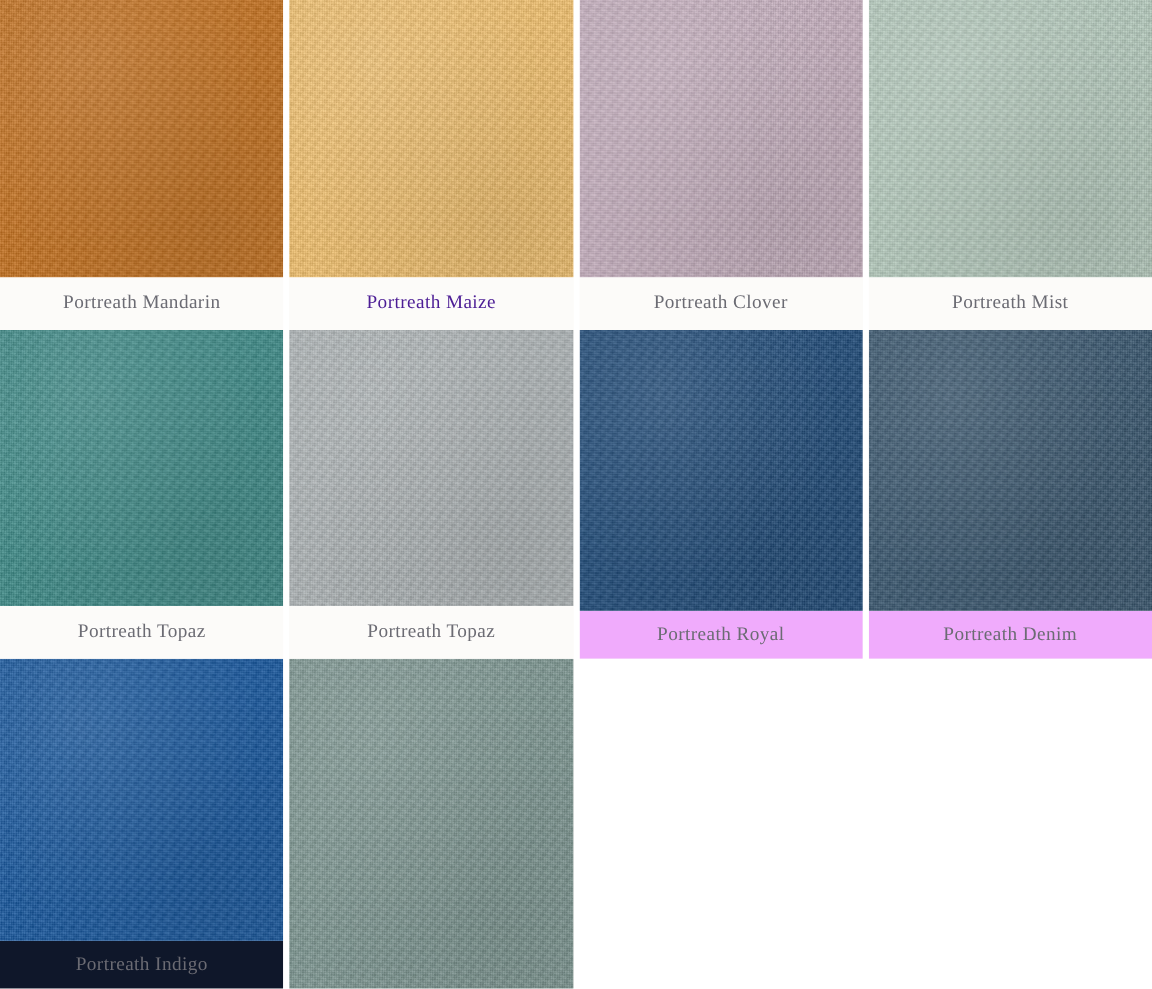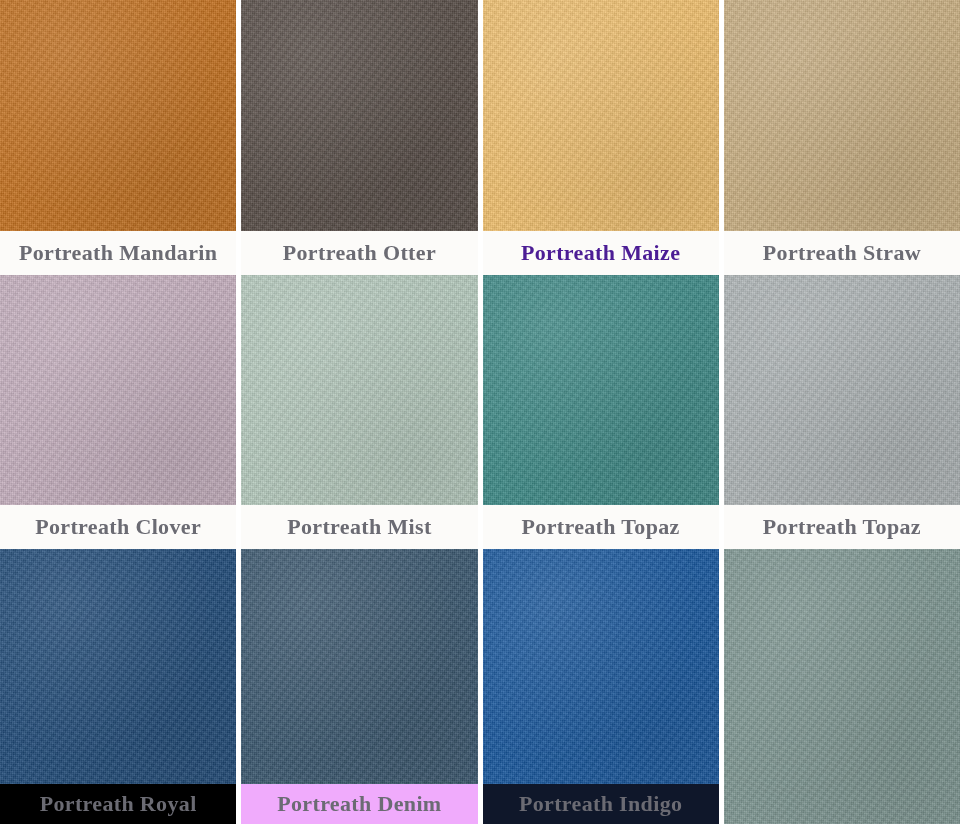--- a/index.html
+++ b/index.html
@@ -69,52 +69,43 @@
     pointer-events:none;
   }
   .swatch-label {
     flex:0 0 44px;
     height:44px;
     display:flex;
     align-items:center;
     justify-content:center;
     background:#fcfbf9;
     color:#6b6b73;
-    font-size:22px;
+    font-size:16px;
     letter-spacing:0.35px;
     white-space:nowrap;
-    font-weight:bold;
   }
   
   .row-3 .swatch-label { flex-basis:40px; height:40px; }
 </style>
 </head>
 <body style="background-color: rgb(255, 255, 255);">
 
 <div id="swatch-grid">
 
   <div class="swatch-cell row-1">
     <div class="swatch-chip" style="background-color: rgb(194, 112, 31);"></div>
     <div class="swatch-label" style="background-color: rgb(252, 251, 249); color: rgb(107, 107, 115);">Portreath Mandarin</div>
   </div>
 
-  <div class="swatch-cell row-1">
-    <div class="swatch-chip" style="background-color: rgb(86, 76, 70);"></div>
-    <div class="swatch-label" style="background-color: rgb(252, 251, 249); color: rgb(107, 107, 115);">Portreath Otter</div>
-  </div>
 
   <div class="swatch-cell row-1">
     <div class="swatch-chip" style="background-color: rgb(239, 191, 110);"></div>
     <div class="swatch-label" style="background-color: rgb(252, 251, 249); color: #4c1d95;">Portreath Maize</div>
   </div>
 
-  <div class="swatch-cell row-1">
-    <div class="swatch-chip" style="background-color: rgb(200, 174, 129);"></div>
-    <div class="swatch-label" style="background-color: rgb(252, 251, 249); color: rgb(107, 107, 115);">Portreath Straw</div>
-  </div>
 
   <div class="swatch-cell row-2">
     <div class="swatch-chip" style="background-color: rgb(196, 174, 189);"></div>
     <div class="swatch-label" style="background-color: rgb(252, 251, 249); color: rgb(107, 107, 115); text-align: center;">Portreath Clover</div>
   </div>
 
   <div class="swatch-cell row-2">
     <div class="swatch-chip" style="background-color: rgb(180, 201, 188);"></div>
     <div class="swatch-label" style="background-color: rgb(252, 251, 249); color: rgb(107, 107, 115);">Portreath Mist</div>
   </div>
@@ -124,21 +115,21 @@
     <div class="swatch-label" style="background-color: rgb(252, 251, 249); color: rgb(107, 107, 115);">Portreath Topaz</div>
   </div>
 
   <div class="swatch-cell row-2">
     <div class="swatch-chip" style="background-color: rgb(173, 179, 181);"></div>
     <div class="swatch-label" style="background-color: rgb(252, 251, 249); color: rgb(107, 107, 115);">Portreath Topaz</div>
   </div>
 
   <div class="swatch-cell row-3">
     <div class="swatch-chip" style="background-color: rgb(31, 74, 119);"></div>
-    <div class="swatch-label" style="background-color: #000000; color: rgb(107, 107, 115);">Portreath Royal</div>
+    <div class="swatch-label" style="background-color: #f0abfc; color: rgb(107, 107, 115);">Portreath Royal</div>
   </div>
 
   <div class="swatch-cell row-3">
     <div class="swatch-chip" style="background-color: rgb(57, 86, 110);"></div>
     <div class="swatch-label" style="background-color: #f0abfc; color: rgb(107, 107, 115);">Portreath Denim</div>
   </div>
 
   <div class="swatch-cell row-3">
     <div class="swatch-chip" style="background-color: rgb(23, 86, 156);"></div>
     <div class="swatch-label" style="background-color: #0f172a; color: rgb(107, 107, 115);">Portreath Indigo</div>

